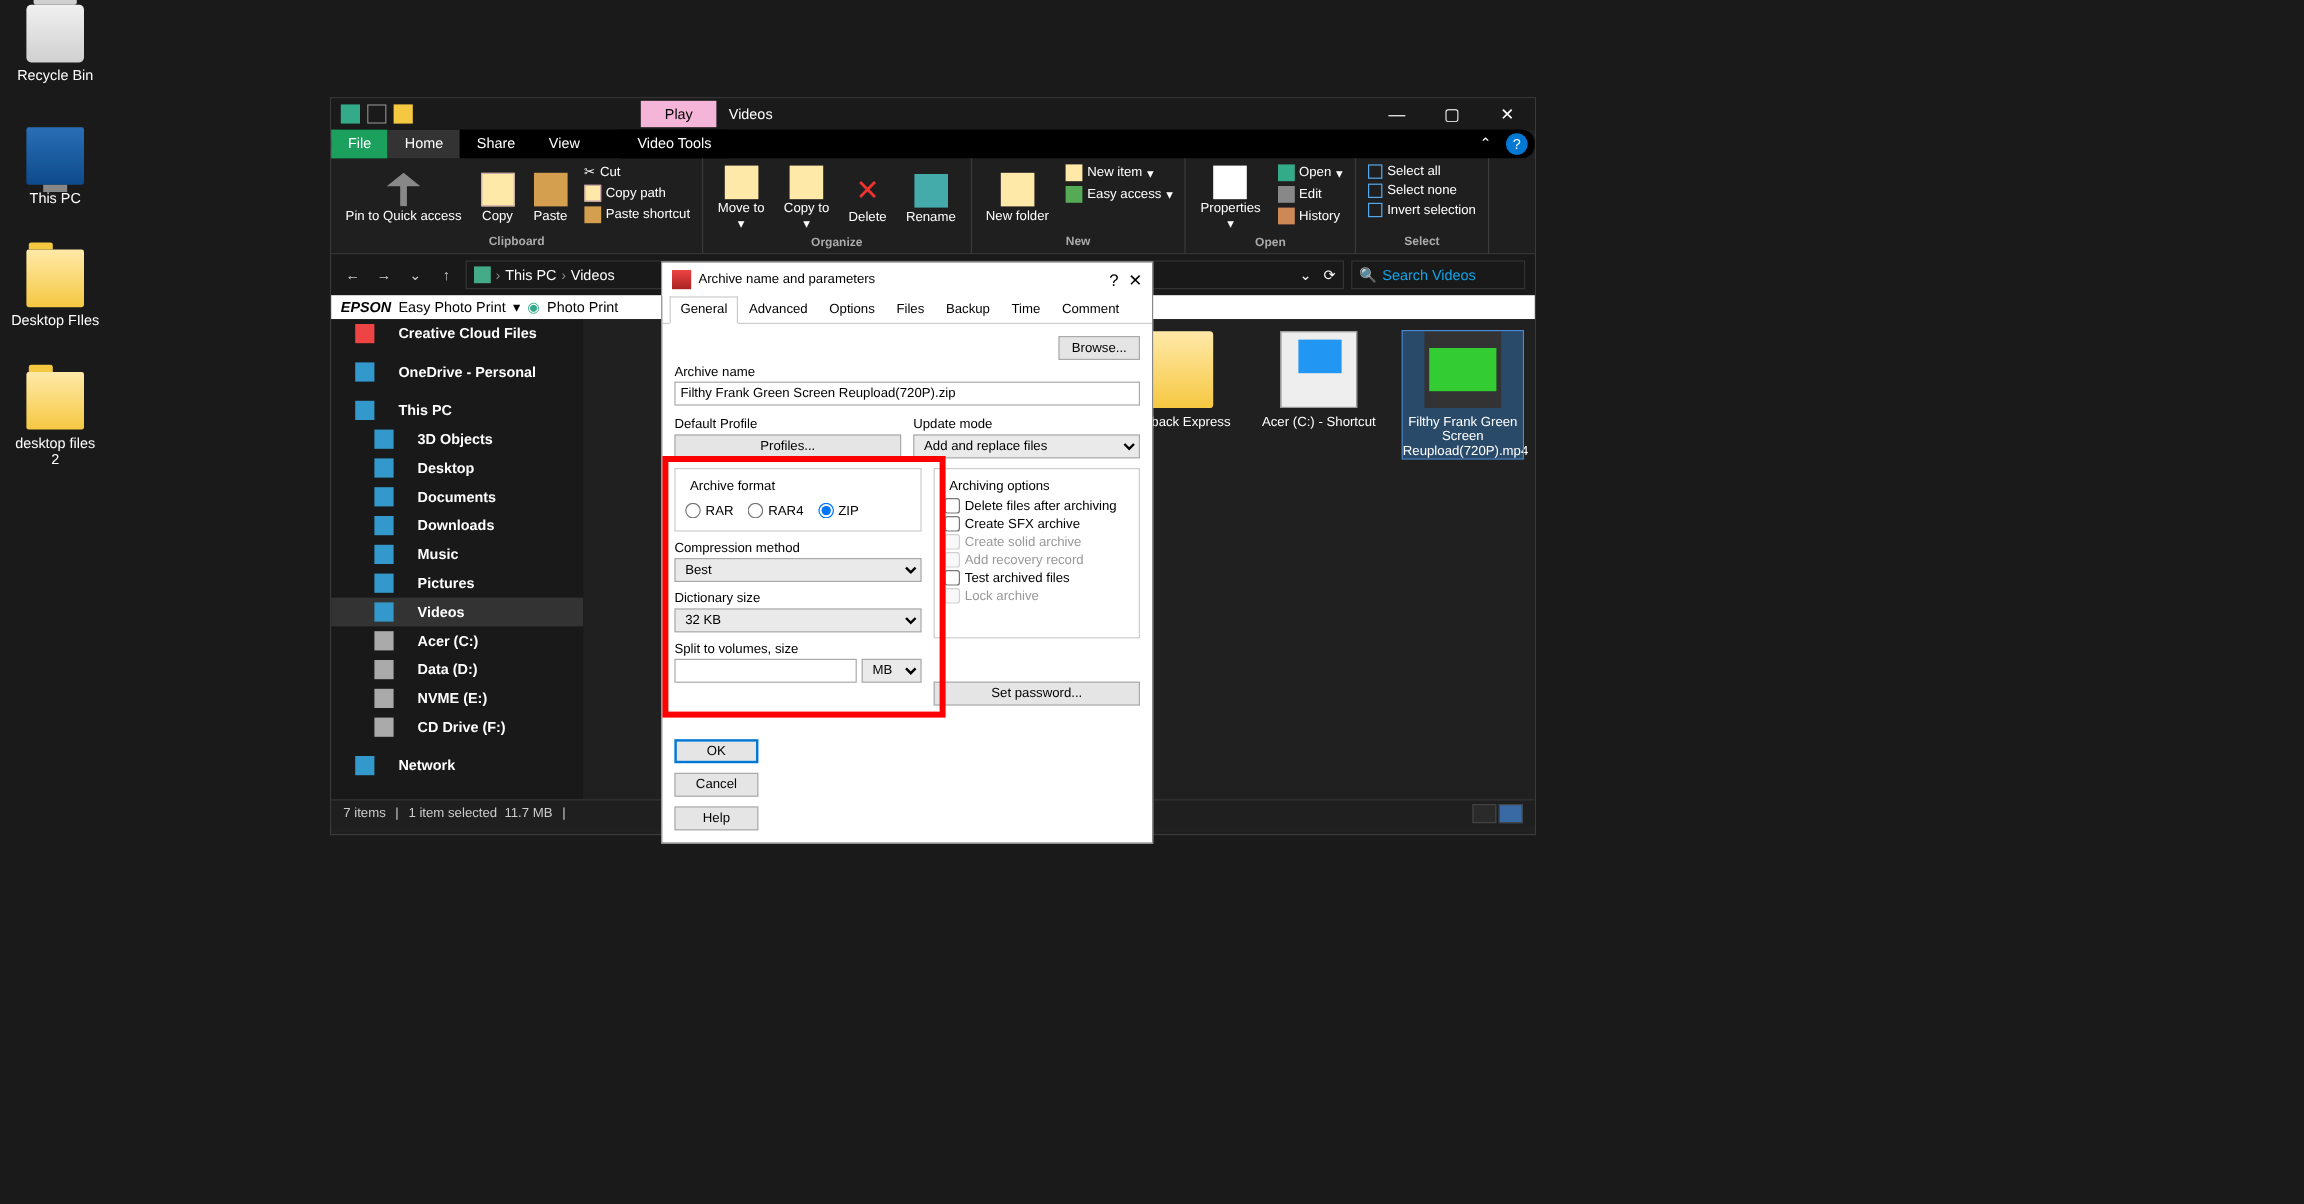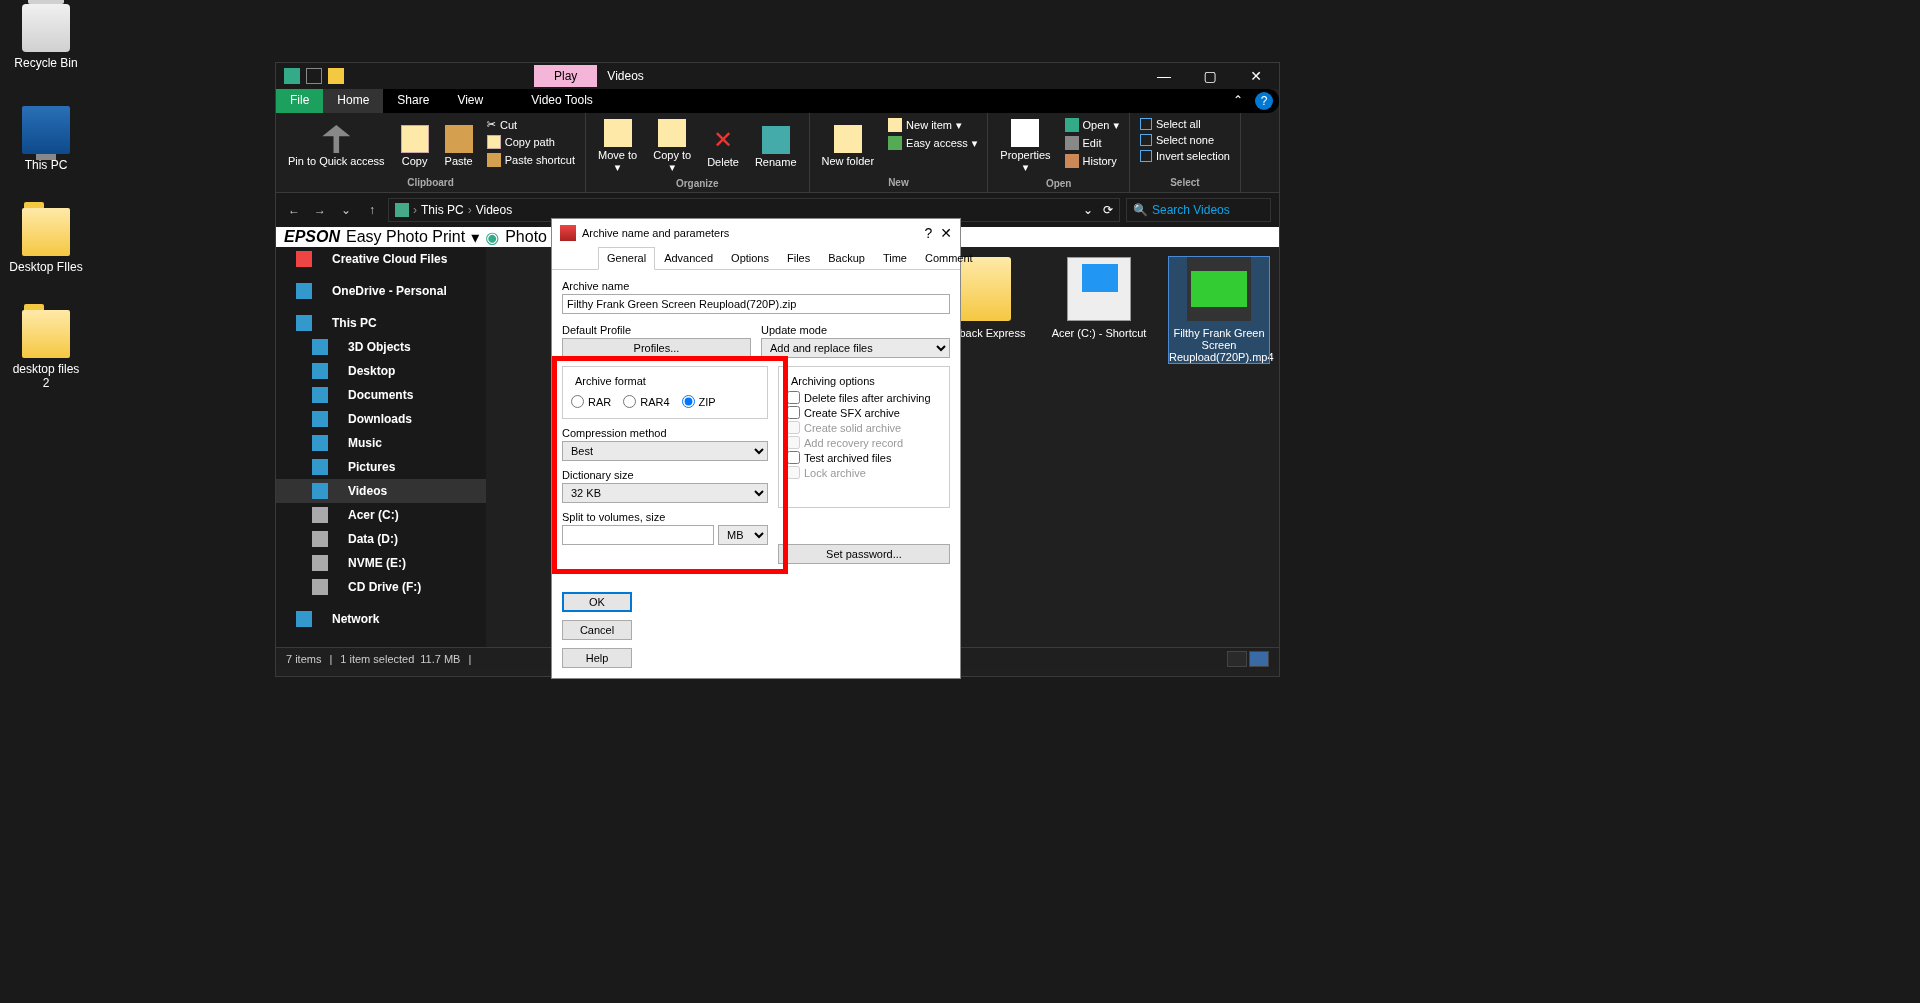--- a/index.html
+++ b/index.html
@@ -9,21 +9,21 @@
 .desktop-icon { position: absolute; width: 76px; text-align: center; color: #fff; font-size: 12px; cursor: pointer; }
 .desktop-icon .ic { width: 48px; height: 48px; margin: 0 auto 4px; }
 .recycle { background: linear-gradient(#f0f0f0,#d0d0d0); border-radius: 4px; position: relative; }
 .recycle::before { content:""; position:absolute; top:-8px; left:6px; width:36px; height:8px; background:#d0d0d0; border-radius:2px; }
 .pc-ic { background: linear-gradient(#2a6fb5,#0d4a8c); border-radius: 2px; position:relative; }
 .pc-ic::after { content:""; position:absolute; bottom:-6px; left:14px; width:20px; height:6px; background:#888; }
 .folder-ic { background: linear-gradient(#ffe9a8,#f5c842); border-radius: 2px; position:relative; }
 .folder-ic::before { content:""; position:absolute; top:-6px; left:2px; width:20px; height:6px; background:#f5c842; border-radius:2px 2px 0 0; }
 
 
-.explorer { position: absolute; left: 275px; top: 62px; width: 1005px; height: 615px; background: #202020; border: 1px solid #3a3a3a; }
+.explorer { position: absolute; left: 275px; top: 81px; width: 1005px; height: 615px; background: #202020; border: 1px solid #3a3a3a; }
 .titlebar { height: 26px; background: #1a1a1a; display: flex; align-items: center; color: #fff; font-size: 12px; }
 .qat { display:flex; gap:6px; padding:0 8px; align-items:center; }
 .qat span { width:16px; height:16px; display:inline-block; }
 .tab-ctx { background: #f5b5d8; color: #000; padding: 4px 20px; font-size: 12px; margin-left: 160px; }
 .title-txt { margin-left: 10px; color:#fff; }
 .winbtns { margin-left: auto; display: flex; }
 .winbtn { width: 46px; height: 26px; display: flex; align-items: center; justify-content: center; color: #fff; font-size: 14px; }
 
 .ribbon-tabs { height: 24px; background: #000; display: flex; align-items: stretch; font-size: 12px; border-radius: 11px; }
 .rtab { padding: 4px 14px; color: #fff; cursor: pointer; }
@@ -53,21 +53,21 @@
 .ric-hist { background:#c85; }
 .ric-chk { border:1px solid #5ae; width:12px; height:12px; }
 
 .addressbar { height: 34px; background: #191919; display: flex; align-items: center; gap: 6px; padding: 0 8px; color: #fff; font-size: 12px; }
 .navbtn { width: 20px; height: 20px; display:flex; align-items:center; justify-content:center; cursor:pointer; color:#ccc; }
 .addr { flex: 1; background: #191919; border: 1px solid #333; height: 24px; display: flex; align-items: center; padding: 0 6px; gap: 4px; }
 .addr-seg { cursor:pointer; }
 .addr-sep { color:#888; }
 .search { width: 145px; background: #191919; border: 1px solid #333; height: 24px; padding: 0 6px; color: #888; display:flex; align-items:center; gap:4px; }
 
-.epson-bar { height: 20px; background: #fff; color: #000; font-size: 16px; display: flex; align-items: center; padding: 0 8px; gap: 6px; }
+.epson-bar { height: 20px; background: #fff; color: #000; font-size: 12px; display: flex; align-items: center; padding: 0 8px; gap: 6px; }
 .epson-bar b { font-style: italic; font-weight: bold; }
 
 .body-area { display: flex; height: 400px; }
 .nav-tree { width: 210px; background: #191919; color: #fff; font-size: 12px; overflow: hidden; }
 .tree-item { padding: 4px 8px 4px 20px; display: flex; align-items: center; gap: 20px; cursor:pointer;font-weight:bold; }
 .tree-item.indent { padding-left: 36px; }
 .tree-item.sel { background: #333; }
 .ti-ic { width: 16px; height: 16px; display:inline-block; }
 
 .content { flex: 1; background: #202020; position: relative; display:flex; gap:20px; padding:10px; align-items:flex-start; justify-content:flex-end; }
@@ -86,21 +86,21 @@
 .view-btn { width:20px; height:16px; background:#2a2a2a; border:1px solid #444; }
 .view-btn.active { background:#3a6aa4; }
 
 
 .dialog { position: absolute; left: 551px; top: 218px; width: 410px; background: #fff; border: 1px solid #888; font-size: 11px; color: #000; }
 .dlg-title { height: 28px; background: #fff; display: flex; align-items: center; padding: 0 8px; gap: 6px; }
 .dlg-ic { width:16px; height:16px; background: linear-gradient(#e44,#a22); }
 .dlg-btns { margin-left: auto; display: flex; gap: 8px; font-size: 14px; }
 .dlg-tabs { display: flex; border-bottom: 1px solid #ccc; padding: 0 6px; }
 .dlg-tab { padding: 4px 8px; border: 1px solid transparent; cursor: pointer; }
-.dlg-tab.active { border: 1px solid #ccc; border-bottom: 1px solid #fff; background: #fff; margin-bottom: -1px; margin-left: 40px; }
+.dlg-tab.active { border: 1px solid #ccc; border-bottom: 1px solid #fff; background: #fff; margin-bottom: -1px; }
 .dlg-body { padding: 10px; }
 .dlg-row { display: flex; gap: 10px; margin-bottom: 8px; }
 .dlg-col { flex: 1; }
 .dlg-label { font-size: 11px; margin-bottom: 2px; }
 .dlg-input, .dlg-select, .dlg-btn { border: 1px solid #aaa; background: #fff; height: 20px; font-size: 11px; padding: 0 4px; }
 .dlg-select { background: #eaeaea; }
 .dlg-btn { background: #e5e5e5; padding: 2px 10px; cursor: pointer; }
 .fieldset { border: 1px solid #ccc; padding: 8px; margin-bottom: 8px; }
 .radio, .check { display: flex; align-items: center; gap: 4px; cursor: pointer; margin:2px 0; }
 .radio input, .check input { margin:0; }
@@ -393,20 +393,23 @@
   <div class="dlg-tabs">
     <div class="dlg-tab active">General</div>
     <div class="dlg-tab">Advanced</div>
     <div class="dlg-tab">Options</div>
     <div class="dlg-tab">Files</div>
     <div class="dlg-tab">Backup</div>
     <div class="dlg-tab">Time</div>
     <div class="dlg-tab">Comment</div>
   </div>
   <div class="dlg-body">
+    <div style="display:flex; justify-content:flex-end; margin-bottom:4px">
+      <button class="dlg-btn">Browse...</button>
+    </div>
     <div class="dlg-label">Archive name</div>
     <input class="dlg-input" style="width: 100%;" value="Filthy Frank Green Screen Reupload(720P).zip">
     <div class="dlg-row" style="margin-top:10px">
       <div class="dlg-col">
         <div class="dlg-label">Default Profile</div>
         <button class="dlg-btn" style="width:100%">Profiles...</button>
       </div>
       <div class="dlg-col">
         <div class="dlg-label">Update mode</div>
         <select class="dlg-select" style="width:100%"><option>Add and replace files</option></select>

